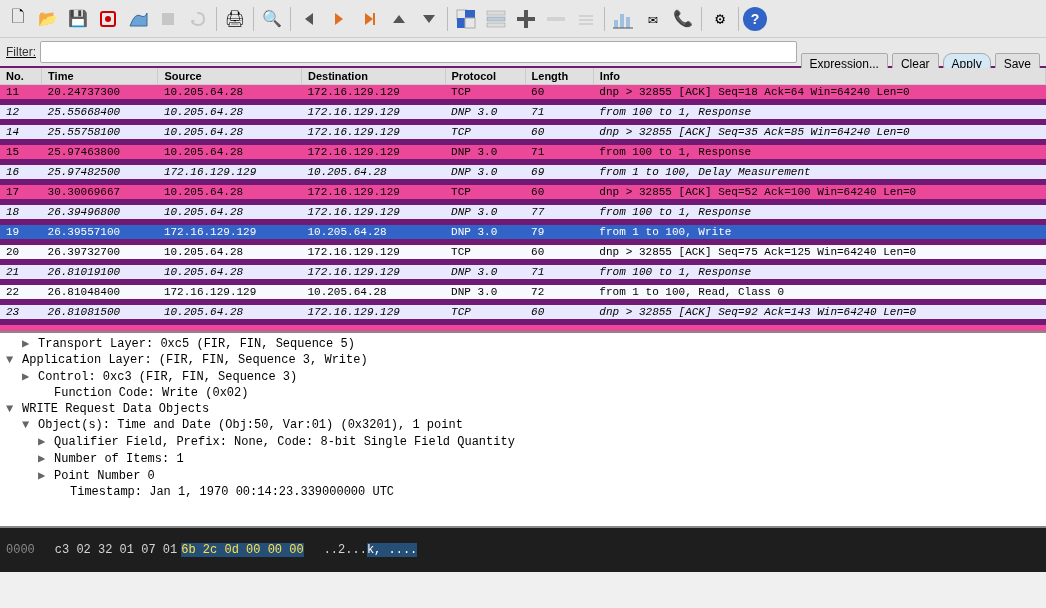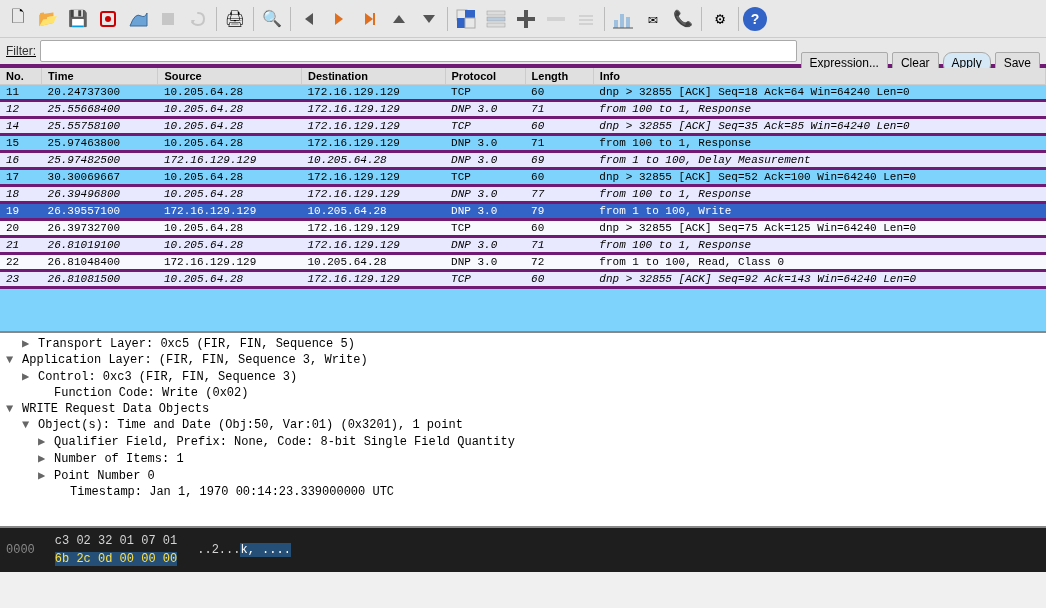--- a/index.html
+++ b/index.html
@@ -32,21 +32,21 @@
       background: #bbb;
       margin: 0 2px;
     }
     .toolbar-icon.disabled { opacity: 0.35; cursor: default; }
 
     
     #filterbar {
       display: flex;
       align-items: center;
       background: #e8e8e8;
-      border-bottom: 4px solid #701a75;
+      border-bottom: 2px solid #701a75;
       padding: 2px 6px;
       height: 30px;
       gap: 4px;
       text-decoration: underline;
     }
     #filterbar label {
       font-size: 12px;
       color: #333;
       font-family: sans-serif;
     }
@@ -70,42 +70,42 @@
       cursor: pointer;
       margin-top: 24px;
     }
     .filter-btn.primary { background: #d5e8f5; border-radius: 9px; }
 
     
     #packet-list {
       height: 265px;
       overflow-y: auto;
       border-bottom: 2px solid #888;
-      background: #7dd3fc;
+      background: #ec4899;
     }
     table {
       width: 100%;
       border-collapse: collapse;
       font-size: 12px;
       font-family: 'Courier New', monospace;
     }
     thead th {
       background: #e0e0e0;
       border-right: 1px solid #ccc;
       border-bottom: 1px solid #ccc;
       padding: 2px 6px;
       text-align: left;
       font-family: sans-serif;
       font-size: 11px;
       font-weight: bold;
       white-space: nowrap;
       position: sticky;
       top: 0;
     }
-    tbody tr { border-bottom: 3px solid #701a75; }
+    tbody tr { border-bottom: 6px solid #701a75; }
     tbody tr.selected { background: #3264c8; color: white; }
     tbody tr.alt { background: #f8f8ff; }
     tbody tr.dnp { background: #e8e8ff; font-style: italic; }
     tbody td {
       padding: 1px 6px;
       white-space: nowrap;
       font-size: 11px;
     }
 
     
@@ -145,21 +145,21 @@
       color: #d4d4d4;
       font-family: 'Courier New', monospace;
       font-size: 12px;
       display: flex;
       align-items: center;
       padding: 0 6px;
       gap: 20px;
       overflow: hidden;
     }
     .hex-offset { color: #888; }
-    .hex-bytes { display: flex; gap: 4px; flex-direction: column; }
+    .hex-bytes { display: flex; gap: 4px; }
     .hex-byte { color: #d4d4d4; }
     .hex-byte.selected { background: #264f78; color: #fde047; }
     .hex-ascii { color: #9cdcfe; }
   </style>
 </head>
 <body>
 
 <div id="toolbar">
   <div class="toolbar-icon" title="New">🗋</div>
   <div class="toolbar-icon" title="Open">📂</div>

